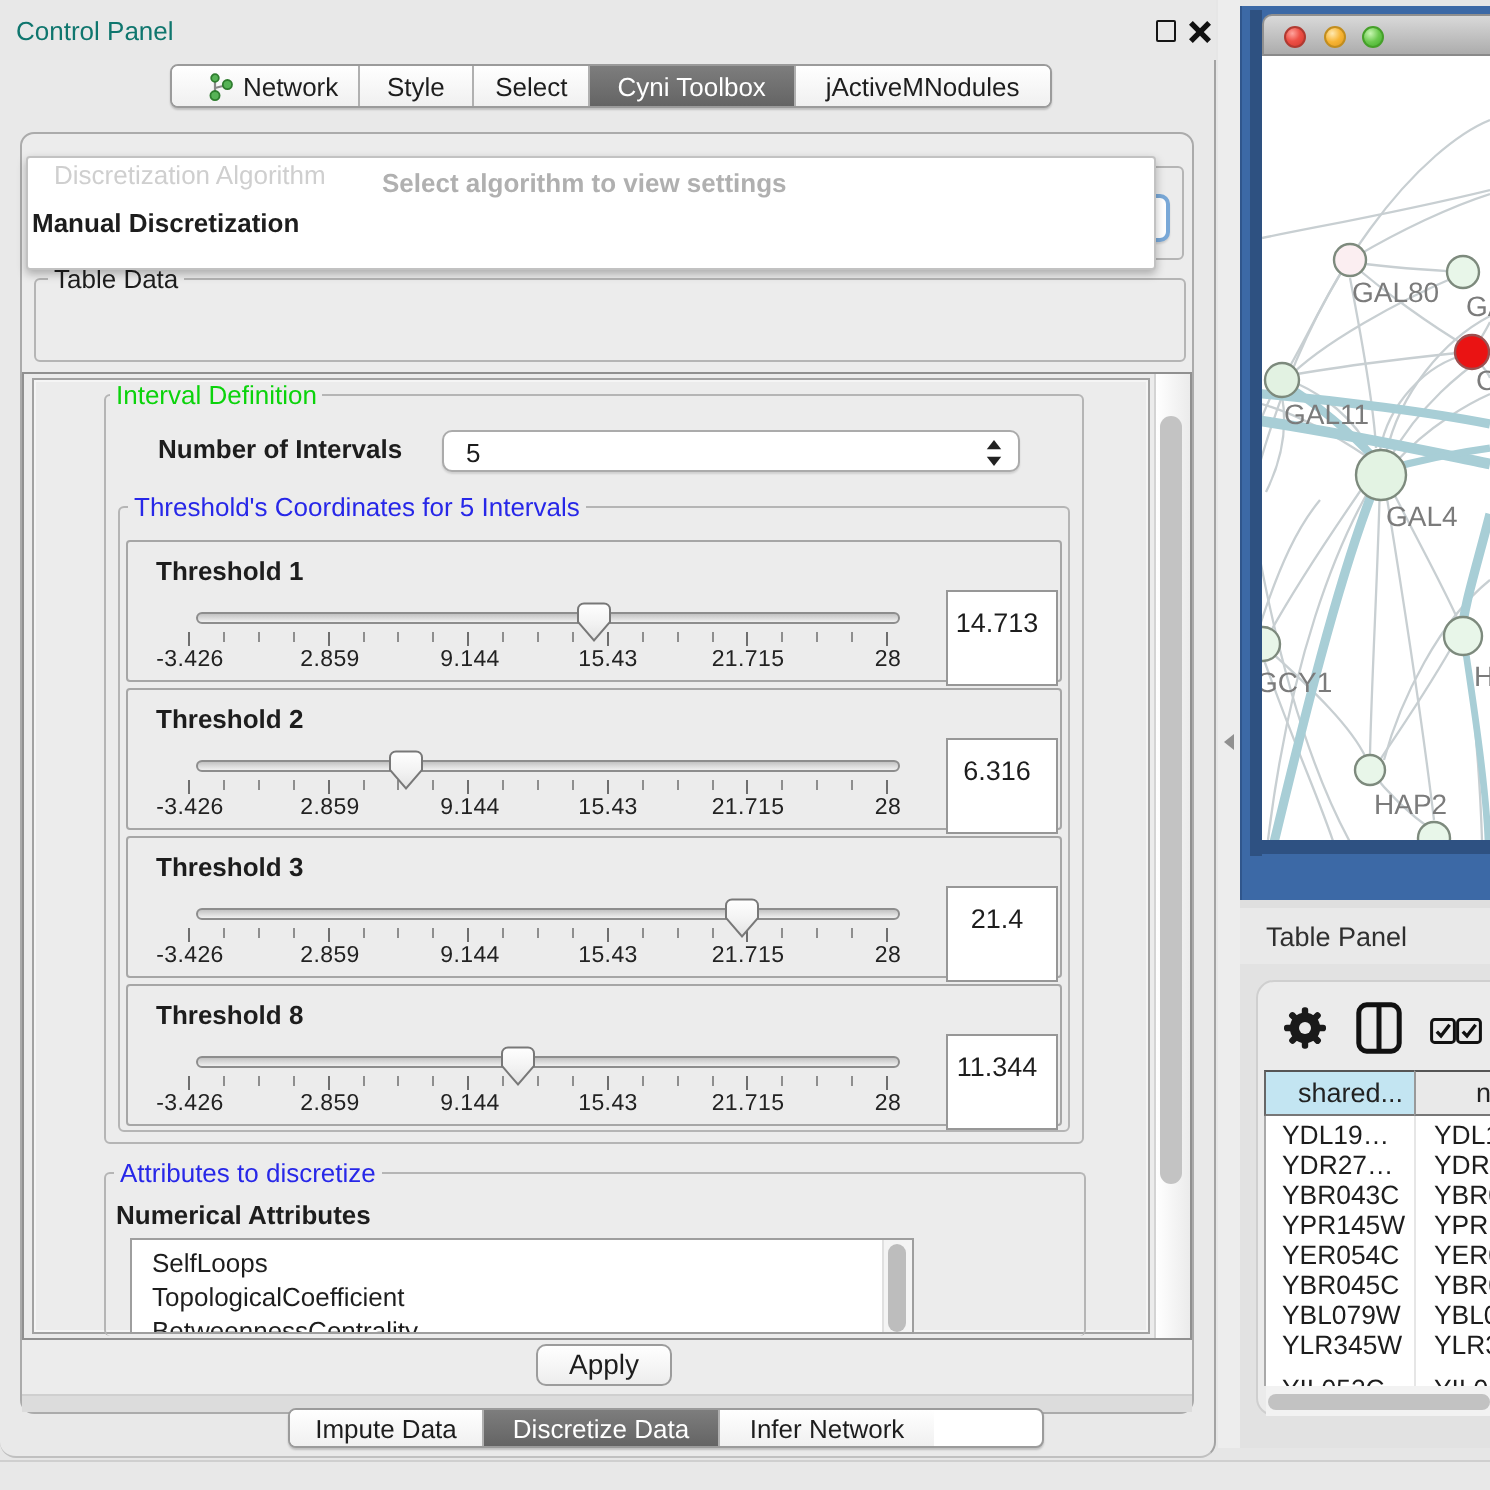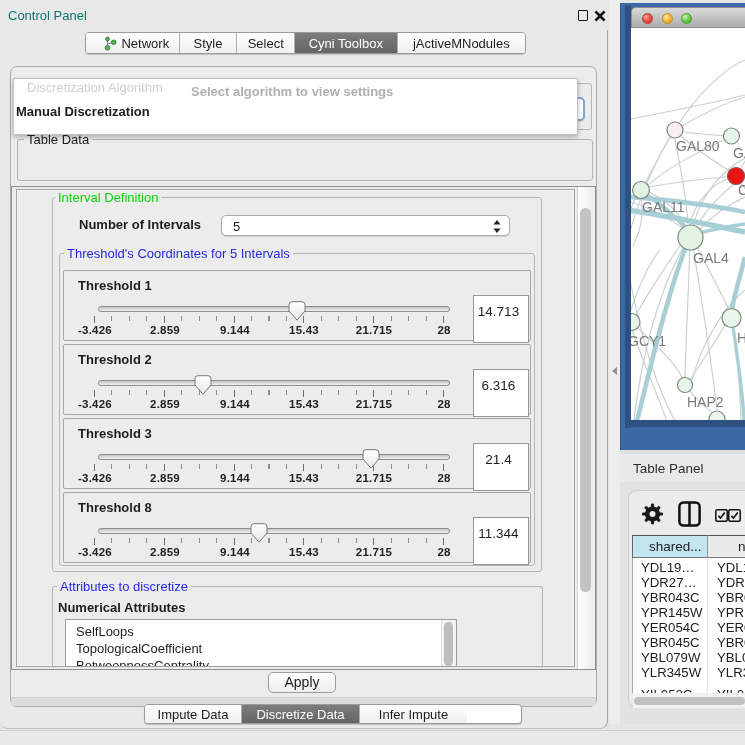--- a/index.html
+++ b/index.html
@@ -5,21 +5,21 @@
 #app{position:relative;width:745px;height:745px;background:#e6e6e6;font-family:"Liberation Sans",sans-serif;color:#1d1d1d}
 .abs{position:absolute}
 .grp{position:absolute;border:1px solid #b5b5b5;border-radius:3px}
 .gtitle{position:absolute;font-size:13px;background:#ececec;padding:0 3px;line-height:13px}
 .combo{position:absolute;background:#fff;border:1px solid #ababab;border-radius:5px;font-size:13px;box-shadow:0 1px 1px rgba(0,0,0,.12)}
 .seg{position:absolute;display:flex;border:1px solid #9b9b9b;border-radius:4px;overflow:hidden;background:#fff;box-shadow:0 1px 1px rgba(0,0,0,.18);font-size:13px}
 .seg>div{display:flex;align-items:center;justify-content:center;background:linear-gradient(#ffffff,#f0f0f0);border-left:1px solid #b0b0b0;color:#1d1d1d}
 .seg>div:first-child{border-left:none}
 .seg>div.on{background:linear-gradient(#7d7d7d,#646464);color:#fff}
 .tp{position:absolute;left:63px;width:468px;height:71px;border:1px solid #a6a6a6;border-radius:2px}
-.tp .tl{position:absolute;font-size:11.5px;font-weight:700;color:#222;transform:translateX(-50%);top:53px;white-space:nowrap;letter-spacing:0.2px}
+.tp .tl{position:absolute;font-size:11.5px;font-weight:400;color:#222;transform:translateX(-50%);top:53px;white-space:nowrap;letter-spacing:0.2px}
 .tp .lab{position:absolute;left:14px;top:7px;font-size:13px;font-weight:bold}
 .tp .track{position:absolute;left:34px;top:35px;width:352px;height:6px;border:1px solid #8d8d8d;border-radius:3px;background:linear-gradient(#c3c3c3,#f0f0f0)}
 .tp .minor{position:absolute;left:30px;top:45px;width:352px;height:5px;background:repeating-linear-gradient(90deg,#8e8e8e 0,#8e8e8e 1px,transparent 1px,transparent 17.45px)}
 .tp .major{position:absolute;left:30px;top:45px;width:352px;height:7px;background:repeating-linear-gradient(90deg,#6e6e6e 0,#6e6e6e 1px,transparent 1px,transparent 69.8px)}
 .tp .vbox{position:absolute;left:409px;top:24px;width:56px;height:48px;background:#fff;border:1px solid #979797;font-size:13.5px;text-align:center;line-height:31px;padding-right:5px}
 .thumb{position:absolute;top:30px}
 .arrows{position:absolute}
 .lbl13{position:absolute;font-size:13px;white-space:nowrap}
 .b{font-weight:bold}
 </style></head><body>
@@ -160,21 +160,21 @@
   <div class="lbl13" style="left:10px;top:38px">BetweennessCentrality</div>
   <div class="abs" style="right:0;top:0;width:15px;height:48px;background:#f4f4f4;border-left:1px solid #e0e0e0"></div>
   <div class="abs" style="right:3px;top:2px;width:9px;height:44px;background:#bdbdbd;border-radius:4.5px"></div>
 </div>
 
 <div class="abs" style="left:268px;top:672px;width:68px;height:21px;border:1px solid #9c9c9c;border-radius:5px;background:linear-gradient(#ffffff,#ededed);font-size:14px;text-align:center;line-height:19px">Apply</div>
 
 <div class="seg" style="left:144px;top:704px;width:378px;height:20px">
   <div style="width:96px">Impute Data</div>
   <div class="on" style="width:118px">Discretize Data</div>
-  <div style="width:108px">Infer Impute</div>
+  <div style="width:108px">Infer Network</div>
 </div>
 <div class="abs" style="left:0;top:730px;width:745px;height:15px;background:#e8e8e8;border-top:1px solid #cfcfcf"></div>
 
 <div class="abs" style="left:609px;top:0;width:11px;height:724px;background:#ededed"></div>
 <div class="abs" style="left:612px;top:367px;width:0;height:0;border-top:4px solid transparent;border-bottom:4px solid transparent;border-right:5px solid #909090"></div>
 
 <div class="abs" style="left:620px;top:3px;width:125px;height:447px;background:#3c69a6;border-left:1px solid #30568c"></div>
 <div class="abs" style="left:625px;top:5px;width:6px;height:423px;background:#2e5181"></div>
 
 <div class="abs" style="left:631px;top:7px;width:114px;height:21px;background:linear-gradient(#d9d9d9,#acacac);border-top:1px solid #8f8f8f;border-left:1px solid #8f8f8f;border-bottom:1px solid #8a8a8a;border-radius:5px 0 0 0"></div>

